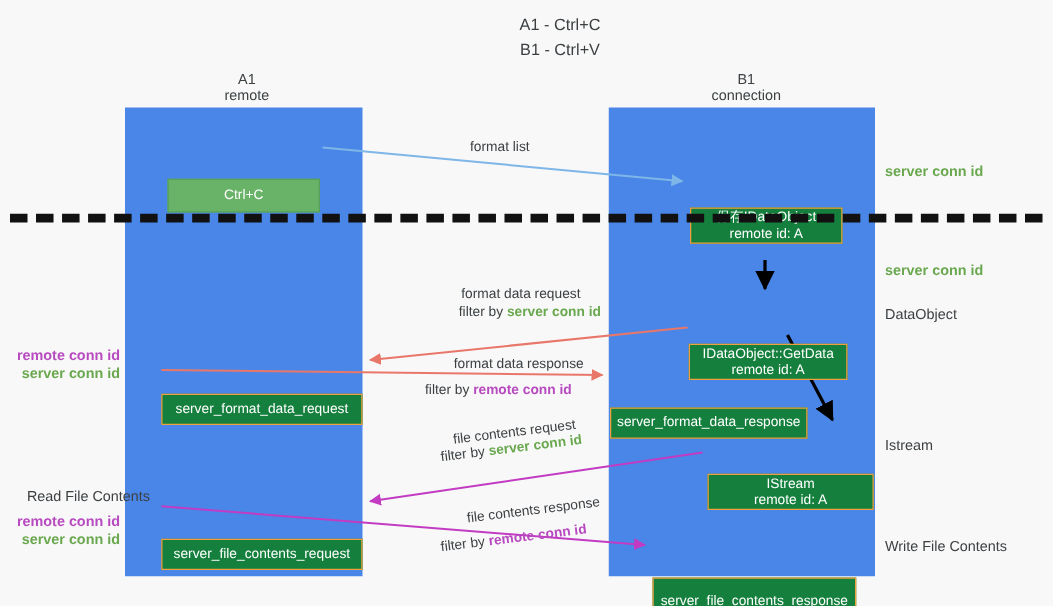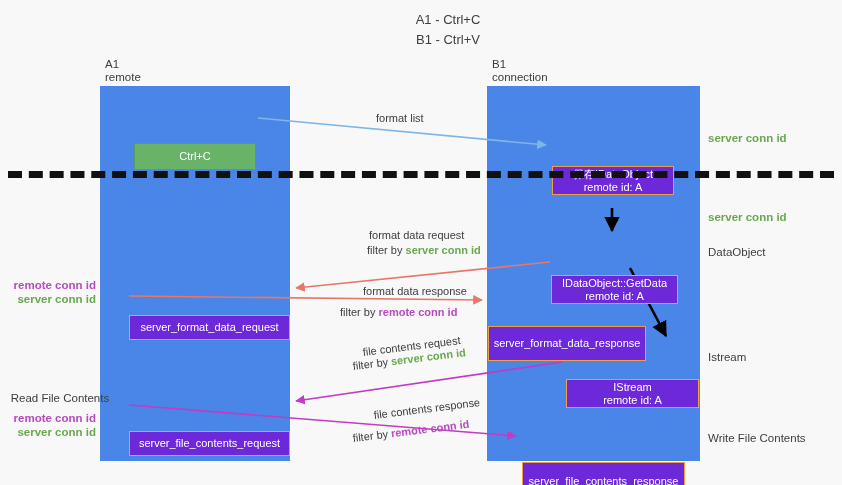--- a/index.html
+++ b/index.html
@@ -14,21 +14,21 @@
   .abs{position:absolute;}
 
   
   #title{
     left:0;top:10px;width:842px;text-align:center;
     font-size:13px;color:#3c4043;line-height:20px;margin-left:27px;
   }
 
   
   .colhead{
-    text-align:left;font-size:11.5px;color:#3c4043;line-height:13px;
+    text-align:center;font-size:11.5px;color:#3c4043;line-height:13px;
   }
   #head-a1{left:105px;top:58px;width:185px;}
   #head-b1{left:492px;top:58px;width:210px;}
 
   
   .lane{background:#4a86e8;}
   #lane-a1{left:100px;top:86px;width:190px;height:375px;}
   #lane-b1{left:487px;top:86px;width:213px;height:375px;}
 
   
@@ -37,48 +37,48 @@
     border-top:7px dashed #111111;
   }
 
   
   .box{
     box-sizing:border-box;
     display:flex;align-items:center;justify-content:center;
     text-align:center;color:#ffffff;font-size:11px;line-height:13px;margin-top:38px;
   }
   .box.green{background:#6aa84f;background:#69b368;border:1px solid #55a05a;}
-  .box.orange{background:#6d28d9;border:1px solid #f0a03f;}
+  .box.orange{background:#15803d;border:1px solid #f0a03f;}
 
   #box-ctrlc{left:134px;top:105px;width:122px;height:27px;}
   #box-idataobject{left:552px;top:128px;width:122px;height:29px;}
   #box-ctrlv{left:553px;top:181px;width:119px;height:26px;}
   #box-getdata{left:551px;top:237px;width:127px;height:29px;}
   #box-fmtreq{left:129px;top:277px;width:161px;height:25px;}
-  #box-fmtres{left:488px;top:288px;width:158px;height:35px;}
+  #box-fmtres{left:488px;top:288px;width:158px;height:25px;}
   #box-istream{left:566px;top:341px;width:133px;height:29px;}
   #box-filereq{left:129px;top:393px;width:161px;height:25px;}
   #box-fileres{left:522px;top:424px;width:163px;height:39px;}
 
   
   .rlabel{font-size:11.5px;color:#3c4043;white-space:nowrap;}
   .green-id{color:#6aa84f;font-weight:bold;}
   .magenta-id{color:#b84ac0;font-weight:bold;}
   .greenlbl{color:#6aa84f;font-weight:bold;font-size:11.5px;white-space:nowrap;}
 
   #rl-conn1{left:708px;top:132px;}
   #rl-conn2{left:708px;top:211px;}
   #rl-dataobject{left:708px;top:246px;}
   #rl-istream{left:708px;top:351px;}
   #rl-writefile{left:708px;top:432px;}
 
   
   .llabel{font-size:11.5px;color:#3c4043;white-space:nowrap;text-align:right;}
   #ll-group1{left:0px;top:278px;width:96px;text-align:right;line-height:14px;}
-  #ll-readfile{left:0px;top:392px;width:120px;text-align:center;}
+  #ll-readfile{left:0px;top:392px;width:120px;text-align:right;}
   #ll-group2{left:0px;top:411px;width:96px;text-align:right;line-height:14px;}
 
   
   .mid{font-size:11px;color:#3c4043;white-space:nowrap;}
   .mid .k{font-weight:bold;}
   #mid-formatlist{left:376px;top:112px;}
   #mid-fdr1{left:369px;top:229px;}
   #mid-fdr2{left:367px;top:244px;}
   #mid-fres1{left:363px;top:285px;}
   #mid-fres2{left:340px;top:306px;}

